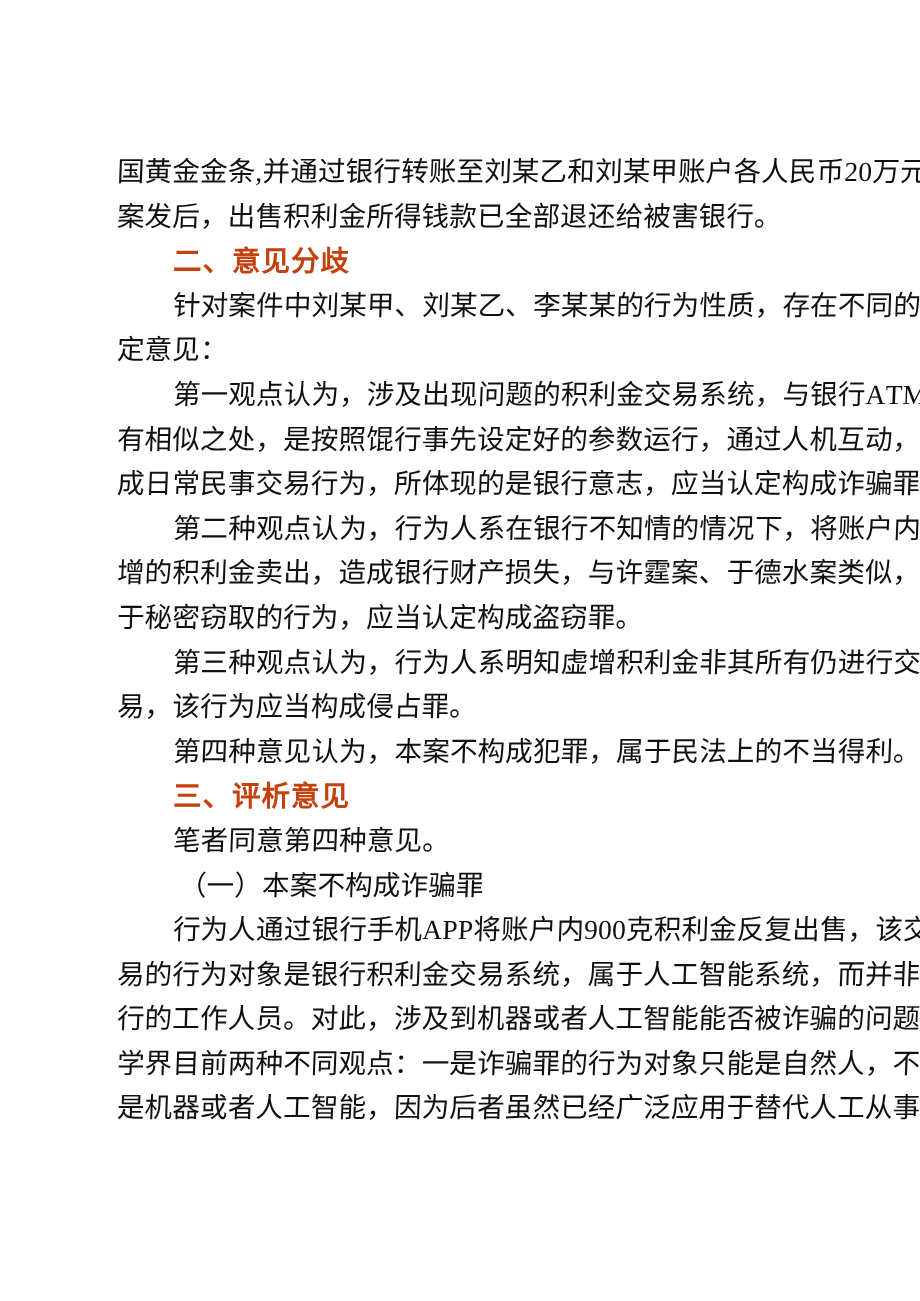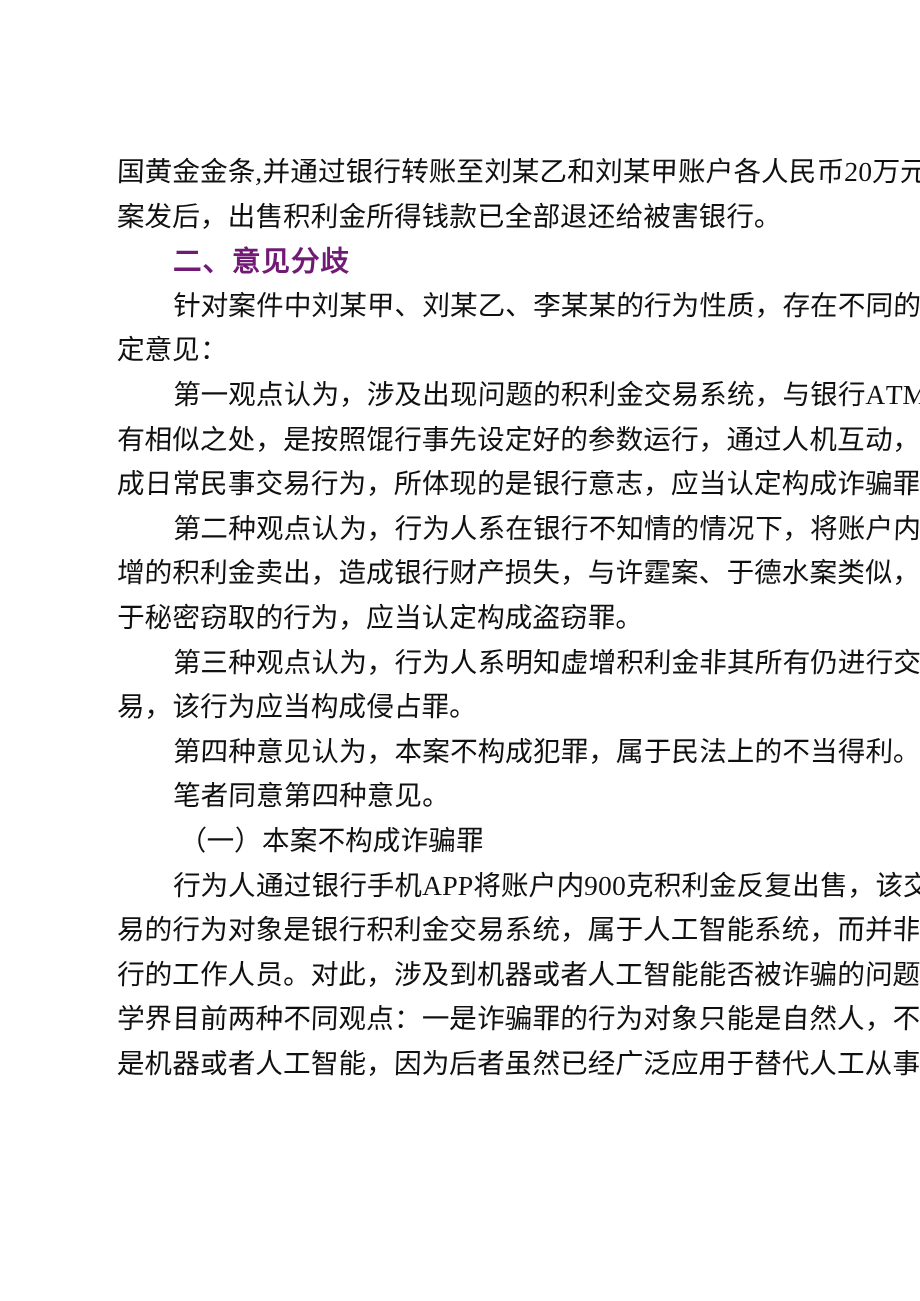--- a/index.html
+++ b/index.html
@@ -63,21 +63,21 @@
   .line.indent2 { padding-left: 56px; }
   .line.indent2.just { width: 634px; margin-left: 56px; padding-left: 0; }
   .line.indent2b { padding-left: 62px; }
 
   
   .line.heading {
     font-family: "Liberation Sans", "DejaVu Sans", sans-serif;
     font-weight: 700;
     font-size: 28.5px;
     letter-spacing: 1px;
-    color: #701a75;
+    color: #c2410c;
     transform: none;
     padding-left: 56px;
   }
 </style>
 </head>
 <body>
 
 <div class="page">
   <div class="doc-body">
 
@@ -347,20 +347,23 @@
           <span>行</span>
           <span>交</span>
         </span>
       <span class="line body">易，该行为应当构成侵占罪。</span>
     </div>
 
     <div class="para">
       <span class="line body indent2">第四种意见认为，本案不构成犯罪，属于民法上的不当得利。</span>
     </div>
 
+    <div class="para">
+      <span class="line heading">三、评析意见</span>
+    </div>
 
     <div class="para">
       <span class="line body indent2">笔者同意第四种意见。</span>
     </div>
 
     <div class="para">
       <span class="line body indent2b">（一）本案不构成诈骗罪</span>
     </div>
 
     <div class="para">

